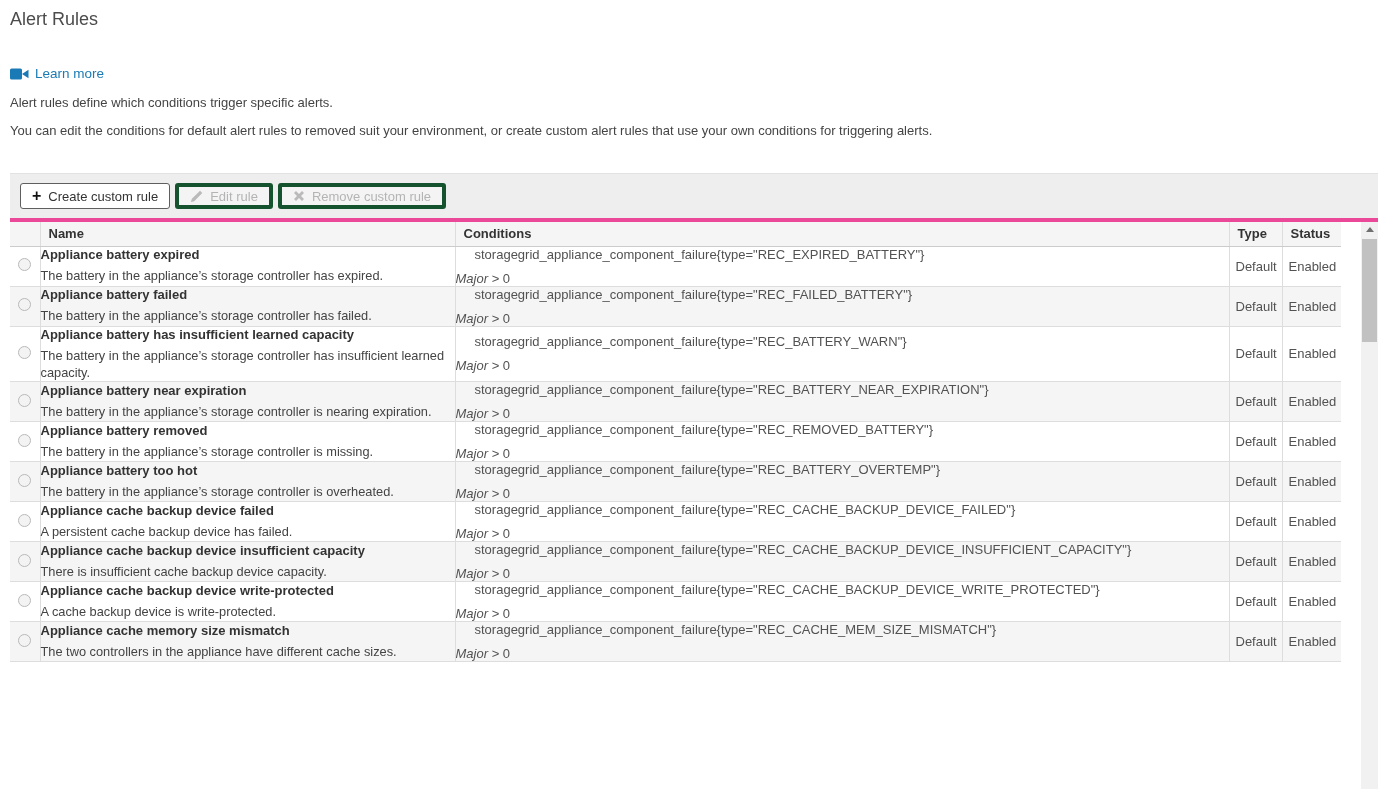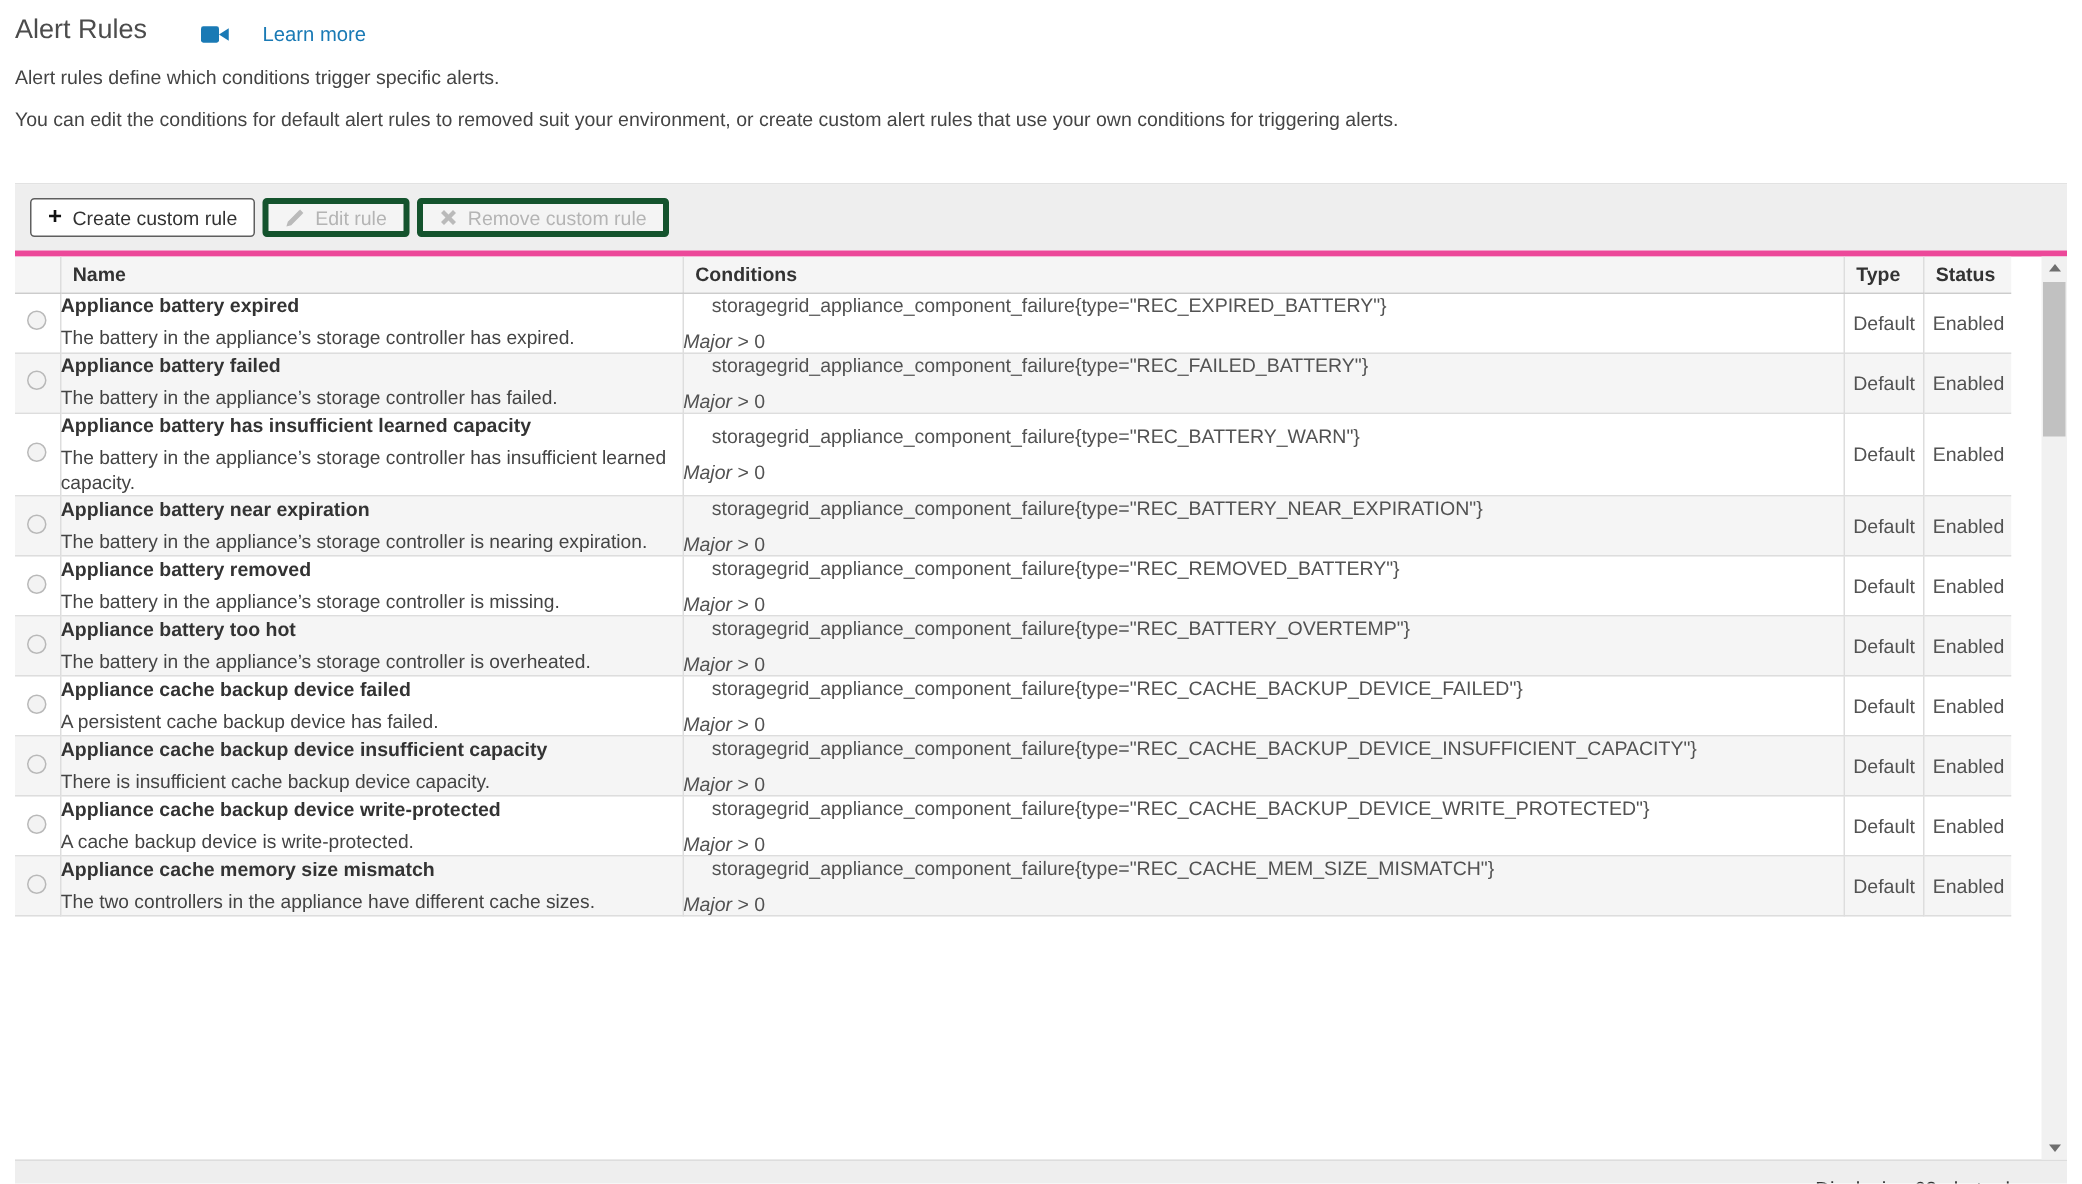--- a/index.html
+++ b/index.html
@@ -1,23 +1,23 @@
 <!DOCTYPE html>
 <html><head>
 <meta charset="utf-8">
 <style>
   * { margin:0; padding:0; box-sizing:border-box; }
   html,body { width:1388px; height:789px; background:#ffffff;
     font-family:"Liberation Sans", sans-serif; color:#444; font-size:13px; overflow:hidden; }
 
   
   .page-head { padding:9px 10px 0 10px; }
-  .title-row { display:flex; align-items:flex-end; gap:36px; }
+  .title-row { display:flex; align-items:flex-start; gap:36px;flex-direction:column; }
   .page-title { font-size:18px; font-weight:400; color:#4c4c4c; }
-  .learn-more { display:inline-flex; align-items:center; gap:22px; color:#1a7ab5;
+  .learn-more { display:inline-flex; align-items:center; gap:6px; color:#1a7ab5;
     text-decoration:none; font-size:13.5px; cursor:pointer; }
   .video-icon { width:19px; height:14px; display:inline-block; }
   .desc { margin-top:14px; color:#444; font-size:13px; }
   .desc + .desc { margin-top:13px; }
 
   
   .panel { margin:35px 10px 0 10px; border-top:1px solid #e2e2e2; }
 
   .toolbar { background:#eeeeee; padding:9px 10px; display:flex; gap:5px; }
   .btn { display:inline-flex; align-items:center; gap:7px; height:26px; padding:0 11px;

